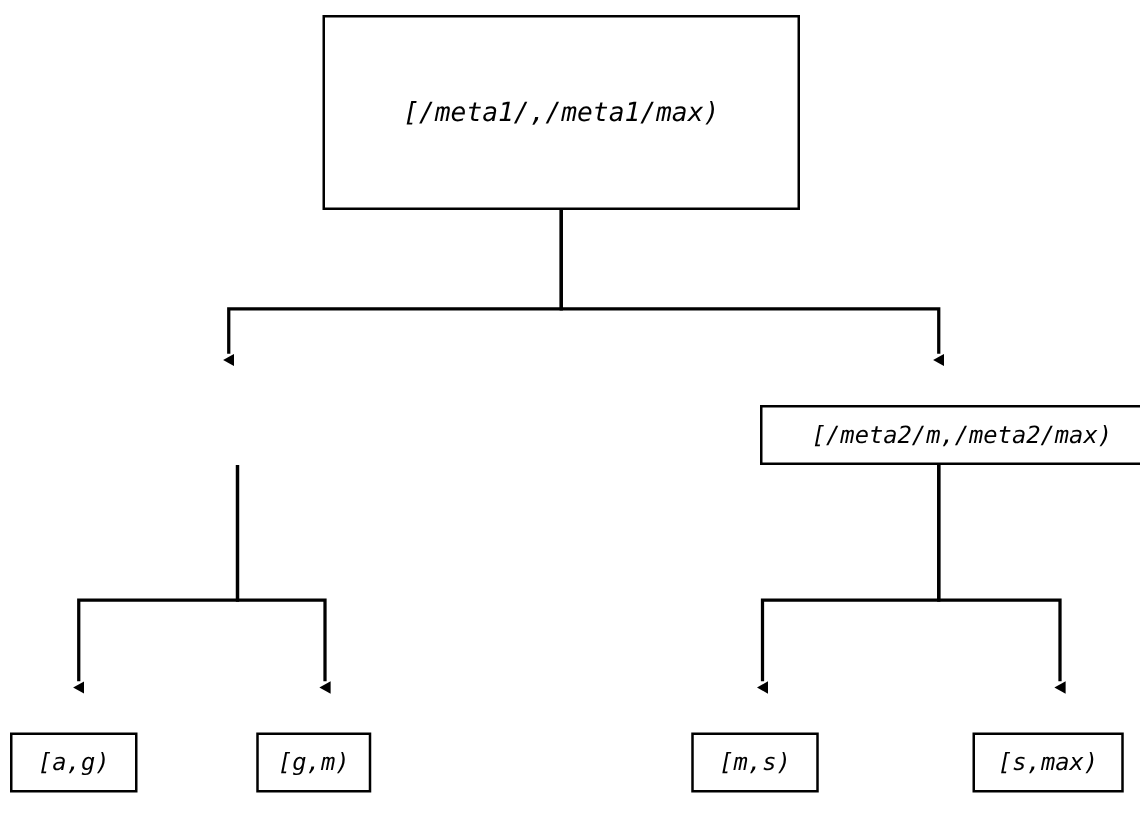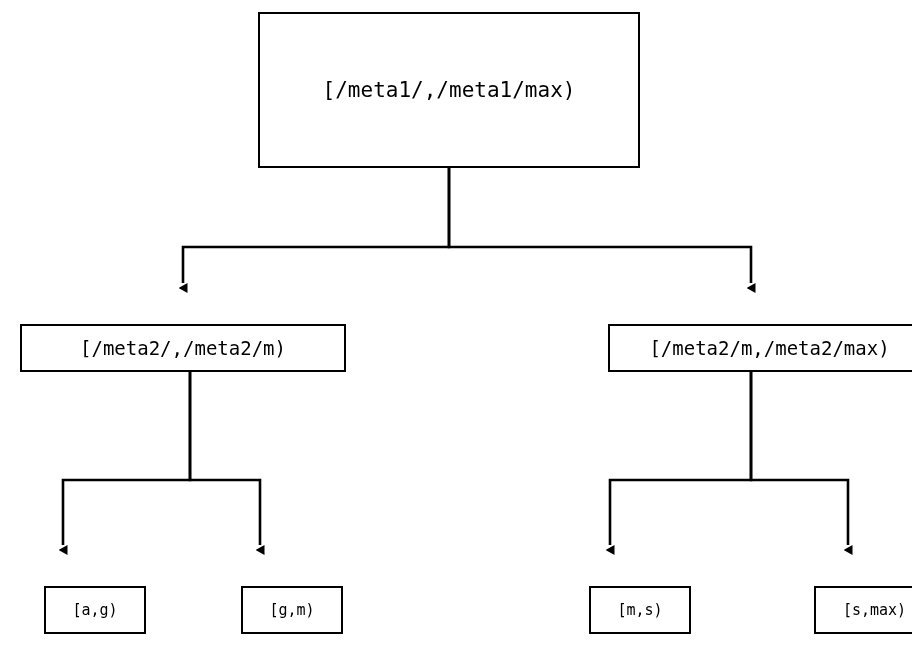--- a/index.html
+++ b/index.html
@@ -35,20 +35,21 @@
     display: flex;
     align-items: center;
     justify-content: center;
     color: #000000;
     white-space: pre;
   }
   .node-label {
     display: block;
     line-height: 1;
     letter-spacing: 0px;
+    font-style: italic;
   }
   .node-root {
     left: 258px;
     top: 12px;
     width: 382px;
     height: 156px;
     font-size: 21px;
   }
   .node-mid-left {
     left: 20px;
@@ -60,25 +61,24 @@
   .node-mid-right {
     left: 608px;
     top: 324px;
     width: 323px;
     height: 48px;
     font-size: 19px;
   }
   .node-leaf {
     top: 586px;
     height: 48px;
-    font-size: 15px;
-    margin-left: 36px;
+    font-size: 19px;
   }
   .leaf-ag   { left: 8px;   width: 102px; }
-  .leaf-gm   { left: 205px; width: 102px; }
+  .leaf-gm   { left: 205px; width: 92px; }
   .leaf-ms   { left: 553px; width: 102px; }
   .leaf-smax { left: 778px; width: 121px; }
 </style>
 </head>
 <body>
 
 <div id="canvas">
 
   <svg id="edges" viewBox="0 0 912 652" width="912" height="652" xmlns="http://www.w3.org/2000/svg">
     <defs>
@@ -106,23 +106,20 @@
     </g>
     <g>
       <path d="M 751 372 L 751 480 L 848 480 L 848 545" fill="none" stroke="#000000" stroke-width="2.6" marker-end="url(#arrowhead)"></path>
     </g>
   </svg>
 
   <div class="node node-root">
     <span class="node-label">[/meta1/,/meta1/max)</span>
   </div>
 
-  <div class="node node-mid-left">
-    <span class="node-label">[/meta2/,/meta2/m)</span>
-  </div>
 
   <div class="node node-mid-right">
     <span class="node-label">[/meta2/m,/meta2/max)</span>
   </div>
 
   <div class="node node-leaf leaf-ag">
     <span class="node-label">[a,g)</span>
   </div>
 
   <div class="node node-leaf leaf-gm">

